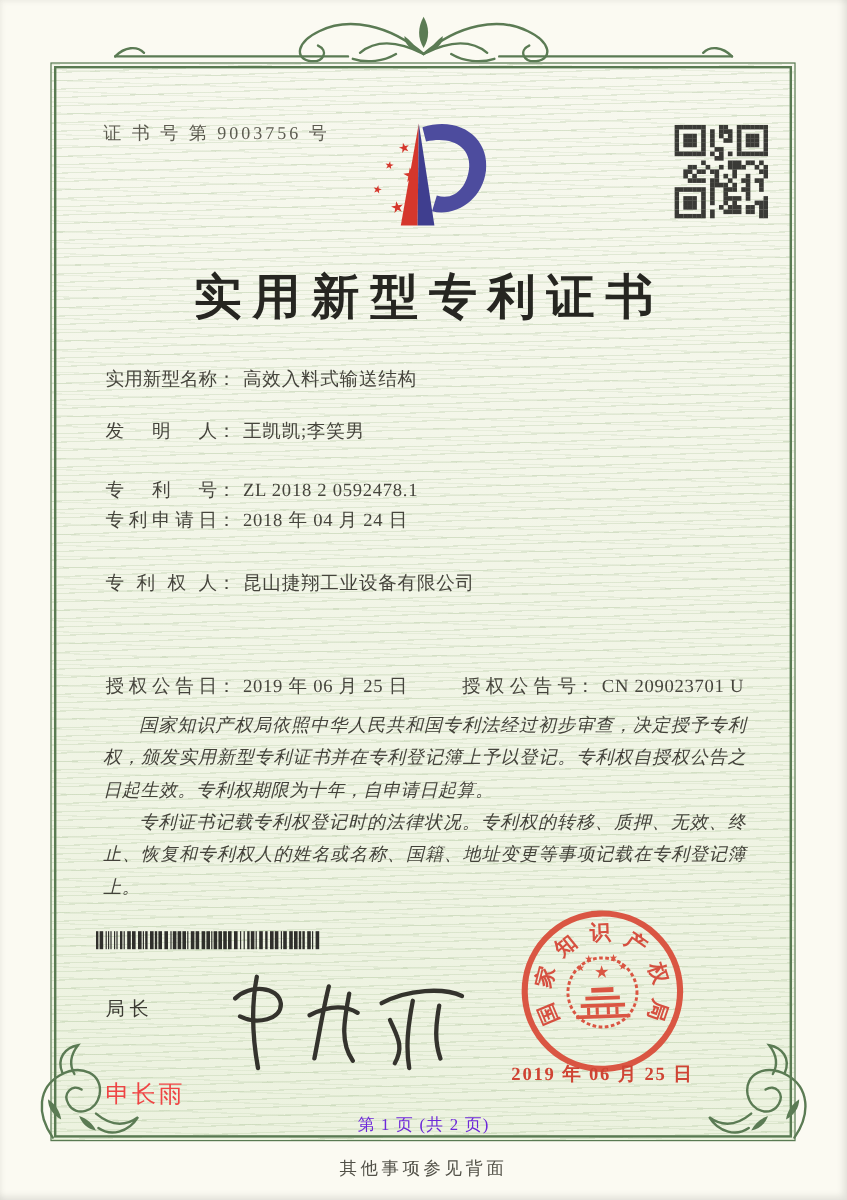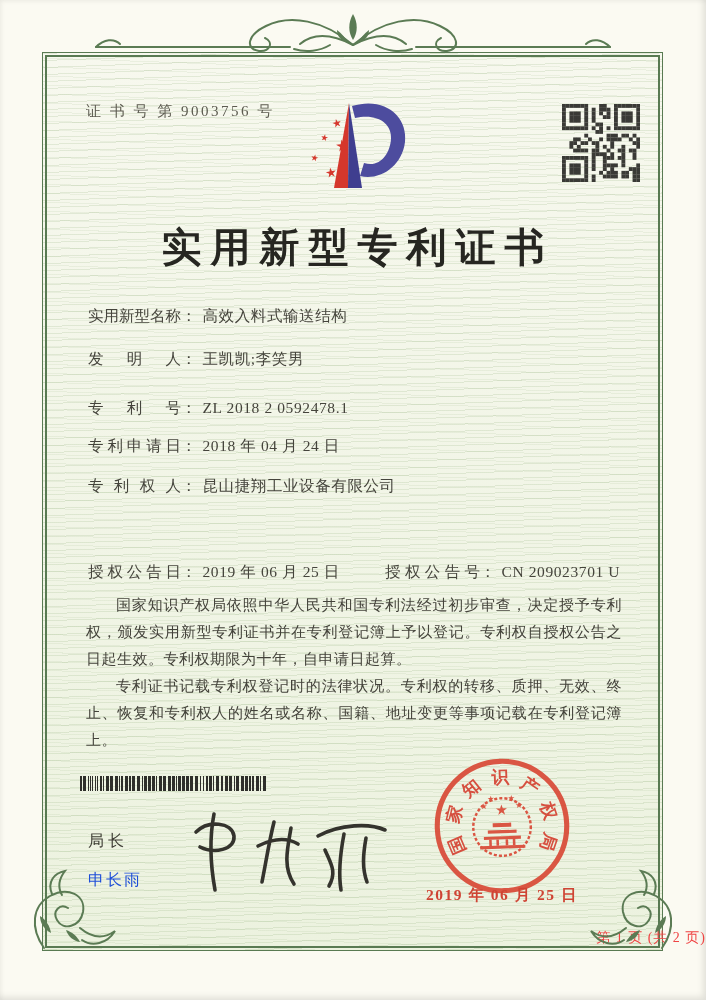--- a/index.html
+++ b/index.html
@@ -48,41 +48,41 @@
   .col{margin-right:6px;}
   .val{letter-spacing:.6px;}
   .pair2{position:absolute; left:297px; top:0; white-space:nowrap;}
   .pair2 .lab{width:95px;}
 
   .body-text{
     position:absolute; left:86px; top:592px; width:536px;
     font-size:15px; line-height:27px; letter-spacing:.5px; color:#43423a;
     text-align:justify;
   }
-  .body-text p{margin:0; text-indent:2em;}
+  .body-text p{margin:0; text-indent:2em;font-style:italic;}
 
   .barcode{position:absolute; left:80px; top:776px; width:190px; height:15px; font-size:0;}
   .barcode i{display:inline-block; height:15px; background:#2f2f2b;}
 
   .signer-role{position:absolute; left:88px; top:831px; font-size:16px; letter-spacing:4px; color:#3c3b33;}
-  .signer-name{position:absolute; left:88px; top:870px; font-size:16px; letter-spacing:2px; color:#1d4ed8;}
+  .signer-name{position:absolute; left:88px; top:898px; font-size:20px; letter-spacing:2px; color:#ef4444;}
   .sig{position:absolute; left:178px; top:800px; width:222px; height:100px;}
   .sig path{stroke:#34332d; stroke-width:3.6; fill:none; stroke-linecap:round; stroke-linejoin:round;}
 
   .seal{position:absolute; left:427px; top:751px; width:150px; height:150px; opacity:.93; transform:rotate(-2deg);}
   .seal-ring{fill:none; stroke:#d94b38; stroke-width:5;}
   .seal-ch{fill:#d54434; font-size:17px; font-weight:bold;}
   .emblem *{fill:#d94b38;}
   .emblem .ring{fill:none; stroke:#d94b38; stroke-width:2.4; stroke-dasharray:3 2;}
   .seal-date{
     position:absolute; left:423px; top:885px; width:158px; text-align:center;
     color:#cf4434; font-size:15.5px; letter-spacing:1.5px; font-weight:600;
   }
 
-  .page-indicator{position:absolute; left:0; top:929px; width:706px; text-align:right; font-size:14px; letter-spacing:1px; color:#ef4444;}
+  .page-indicator{position:absolute; left:0; top:929px; width:706px; text-align:center; font-size:14px; letter-spacing:1px; color:#6d28d9;}
   .back-note{position:absolute; left:0; top:964px; width:706px; text-align:center; font-size:14.5px; letter-spacing:3px; color:#525148;}
 </style>
 </head>
 <body>
 
 <div class="page">
 
   <svg class="flourish-top" viewBox="0 0 526 52">
     <path d="M6,43 H200"></path>
       <path d="M326,43 H520"></path>
@@ -336,21 +336,21 @@
 
   <div class="row" style="top:306px">
     <span class="lab">实用新型名称</span><span class="col">：</span><span class="val">高效入料式输送结构</span>
   </div>
   <div class="row" style="top:349px">
     <span class="lab">发明人</span><span class="col">：</span><span class="val">王凯凯;李笑男</span>
   </div>
   <div class="row" style="top:398px">
     <span class="lab">专利号</span><span class="col">：</span><span class="val">ZL 2018 2 0592478.1</span>
   </div>
-  <div class="row" style="top:436px">
+  <div class="row" style="top:423px">
     <span class="lab">专利申请日</span><span class="col">：</span><span class="val">2018 年 04 月 24 日</span>
   </div>
   <div class="row" style="top:476px">
     <span class="lab">专利权人</span><span class="col">：</span><span class="val">昆山捷翔工业设备有限公司</span>
   </div>
   <div class="row" style="top:562px">
     <span class="lab">授权公告日</span><span class="col">：</span><span class="val">2019 年 06 月 25 日</span>
     <span class="pair2">
       <span class="lab">授权公告号</span><span class="col">：</span><span class="val">CN 209023701 U</span>
     </span>
@@ -417,13 +417,14 @@
     <path class="fill" d="M44,62 C50,64 55,68 58,74 C51,73 46,68 44,62 Z"></path>
   </svg>
   <svg class="corner corner-r" viewBox="0 0 95 85">
     <path d="M22,80 C8,60 10,38 28,28 C46,18 64,27 61,44 C58,59 41,63 35,52 C30,43 38,35 46,40"></path>
     <path d="M30,26 C25,14 32,5 43,3 C36,12 36,20 40,27"></path>
     <path d="M58,60 C70,70 82,71 93,63 C85,76 70,79 60,72"></path>
     <path class="fill" d="M18,48 C24,52 28,58 29,65 C22,61 18,55 18,48 Z"></path>
     <path class="fill" d="M44,62 C50,64 55,68 58,74 C51,73 46,68 44,62 Z"></path>
   </svg>
 
+  <div class="back-note">其他事项参见背面</div>
 </div>
 
 </body></html>

